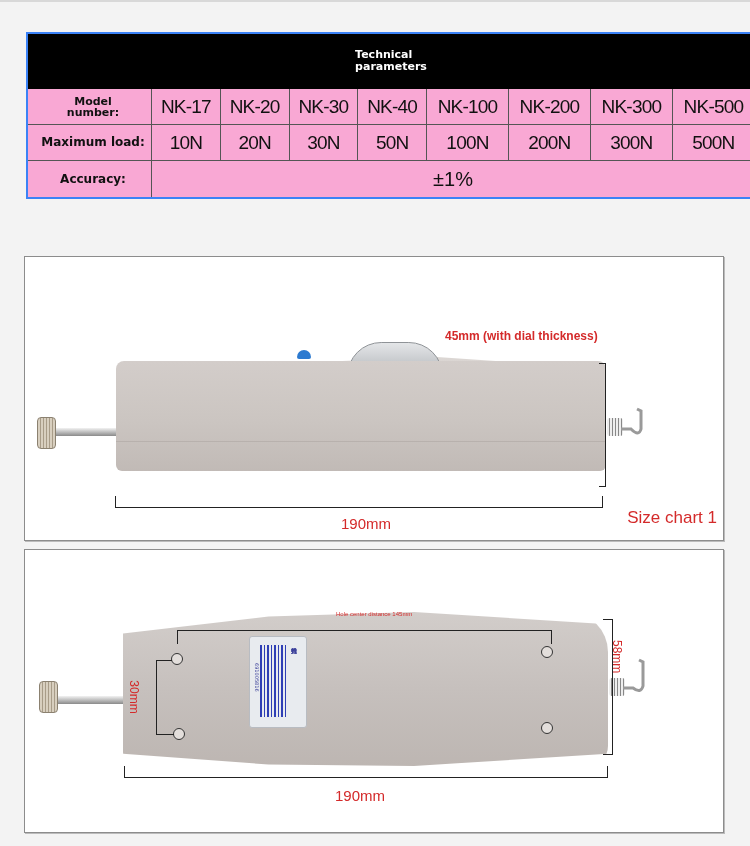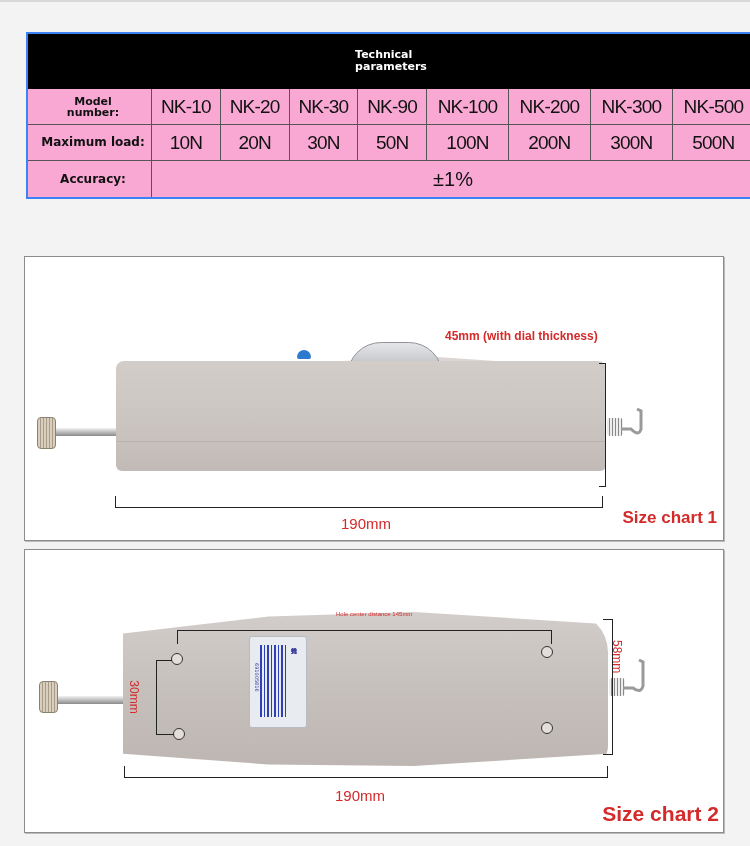--- a/index.html
+++ b/index.html
@@ -35,21 +35,21 @@
   
   .panel {
     position: absolute; left: 24px; width: 698px; background: #fff;
     border: 1px solid #8c8c8c; box-shadow: 1px 1px 0 #bbb;
     overflow: hidden;
   }
   .panel1 { top: 256px; height: 283px; }
   .panel2 { top: 549px; height: 282px; }
 
   .red { color: #d42a2a; }
-  .chart-title { position: absolute; font-weight: bold; font-size: 18px; font-family: "Liberation Sans", sans-serif; }
+  .chart-title { position: absolute; font-weight: normal; font-size: 18px; font-family: "Liberation Sans", sans-serif; }
   .panel1 .chart-title { right: 6px; bottom: 12px; font-size: 17px; }
   .panel2 .chart-title { right: 4px; bottom: 6px; font-size: 21px; }
 
   .dim-label { position: absolute; font-size: 15px; font-family: "Liberation Sans", sans-serif; }
   .line { position: absolute; background: #222; }
 
   
   .body-side {
     position: absolute; left: 91px; top: 104px; width: 490px; height: 110px;
     background: linear-gradient(#d3cdca, #cbc5c1 55%, #c1bab6);
@@ -113,24 +113,24 @@
         <span>Technical</span><br>
         <span>parameters</span>
       </span>
     </td>
   </tr>
   <tr>
     <td class="rowlabel">
       <span>Model</span><br>
       <span>number:</span>
     </td>
-    <td class="cell">NK-10</td>
+    <td class="cell">NK-17</td>
     <td class="cell">NK-20</td>
     <td class="cell">NK-30</td>
-    <td class="cell">NK-90</td>
+    <td class="cell">NK-40</td>
     <td class="cell">NK-100</td>
     <td class="cell">NK-200</td>
     <td class="cell">NK-300</td>
     <td class="cell">NK-500</td>
   </tr>
   <tr>
     <td class="rowlabel single">Maximum load:</td>
     <td class="cell">10N</td>
     <td class="cell">20N</td>
     <td class="cell">30N</td>
@@ -207,14 +207,13 @@
   <div class="line" style="left:587px; top:69px; width:1px; height:136px;"></div>
   <div class="line" style="left:578px; top:69px; width:10px; height:1px;"></div>
   <div class="line" style="left:578px; top:204px; width:10px; height:1px;"></div>
   <div class="dim-label red" style="left:599px; top:90px; transform:rotate(90deg); font-size:12px; transform-origin:left top;">58mm</div>
 
   <div class="line" style="left:99px; top:227px; width:484px; height:1px;"></div>
   <div class="line" style="left:99px; top:216px; width:1px; height:12px;"></div>
   <div class="line" style="left:582px; top:216px; width:1px; height:12px;"></div>
   <div class="dim-label red" style="left:310px; top:237px;">190mm</div>
 
-  <div class="chart-title red">Size chart 2</div>
 </div>
 
 </body></html>

